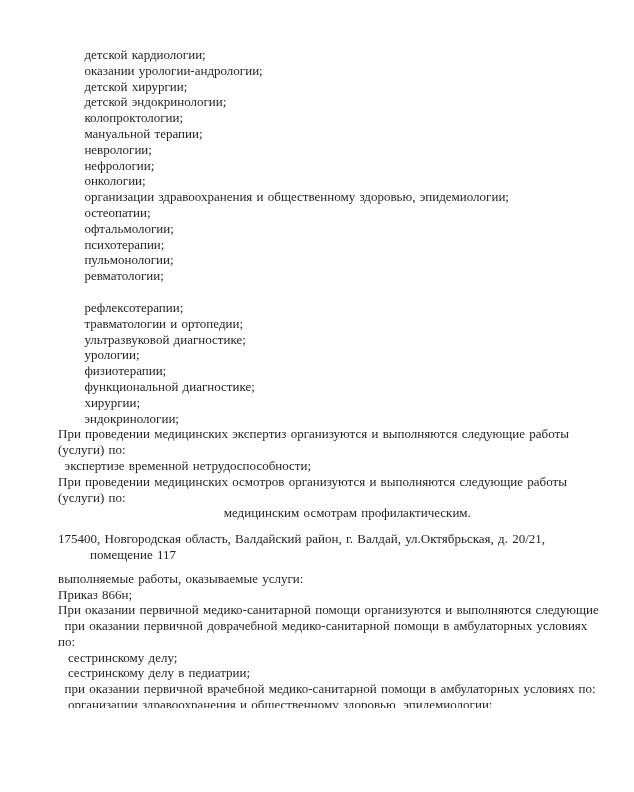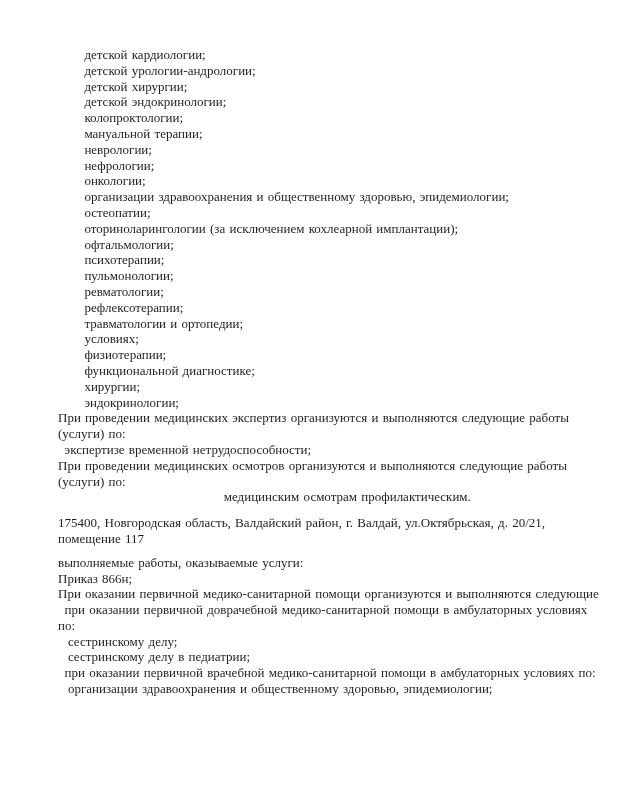--- a/index.html
+++ b/index.html
@@ -33,51 +33,51 @@
     min-height: 0;
     height: 10px;
   }
 </style>
 </head>
 <body>
 
 <div class="page">
   <div class="doc-text" id="doc-lines" style="color: rgb(31, 31, 31);">
       <div class="doc-line" style="padding-left: 26.4px;">детской кардиологии;</div>
-      <div class="doc-line" style="padding-left: 26.4px;">детской урологии-андрологии;</div>
+      <div class="doc-line" style="padding-left: 26.4px;">оказании урологии-андрологии;</div>
       <div class="doc-line" style="padding-left: 26.4px;">детской хирургии;</div>
       <div class="doc-line" style="padding-left: 26.4px;">детской эндокринологии;</div>
       <div class="doc-line" style="padding-left: 26.4px;">колопроктологии;</div>
       <div class="doc-line" style="padding-left: 26.4px;">мануальной терапии;</div>
       <div class="doc-line" style="padding-left: 26.4px;">неврологии;</div>
       <div class="doc-line" style="padding-left: 26.4px;">нефрологии;</div>
       <div class="doc-line" style="padding-left: 26.4px;">онкологии;</div>
       <div class="doc-line" style="padding-left: 26.4px;">организации здравоохранения и общественному здоровью, эпидемиологии;</div>
       <div class="doc-line" style="padding-left: 26.4px;">остеопатии;</div>
-      <div class="doc-line" style="padding-left: 26.4px;">оториноларингологии (за исключением кохлеарной имплантации);</div>
       <div class="doc-line" style="padding-left: 26.4px;">офтальмологии;</div>
       <div class="doc-line" style="padding-left: 26.4px;">психотерапии;</div>
       <div class="doc-line" style="padding-left: 26.4px;">пульмонологии;</div>
       <div class="doc-line" style="padding-left: 26.4px;">ревматологии;</div>
-      <div class="doc-line" style="padding-left: 26.4px;">рефлексотерапии;</div>
+      <div class="doc-line" style="padding-left: 26.4px; margin-top: 16px;">рефлексотерапии;</div>
       <div class="doc-line" style="padding-left: 26.4px;">травматологии и ортопедии;</div>
-      <div class="doc-line" style="padding-left: 26.4px;">условиях;</div>
+      <div class="doc-line" style="padding-left: 26.4px;">ультразвуковой диагностике;</div>
+      <div class="doc-line" style="padding-left: 26.4px;">урологии;</div>
       <div class="doc-line" style="padding-left: 26.4px;">физиотерапии;</div>
       <div class="doc-line" style="padding-left: 26.4px;">функциональной диагностике;</div>
       <div class="doc-line" style="padding-left: 26.4px;">хирургии;</div>
       <div class="doc-line" style="padding-left: 26.4px;">эндокринологии;</div>
       <div class="doc-line" style="padding-left: 0px;">При проведении медицинских экспертиз организуются и выполняются следующие работы</div>
       <div class="doc-line" style="padding-left: 0px;">(услуги) по:</div>
       <div class="doc-line" style="padding-left: 6.6px;">экспертизе временной нетрудоспособности;</div>
       <div class="doc-line" style="padding-left: 0px;">При проведении медицинских осмотров организуются и выполняются следующие работы</div>
       <div class="doc-line" style="padding-left: 0px;">(услуги) по:</div>
       <div class="doc-line" style="padding-left: 6.6px; text-align: center;">медицинским осмотрам профилактическим.</div>
       <div class="doc-line blank" style="padding-left: 0px;"></div>
       <div class="doc-line" style="padding-left: 0px;">175400, Новгородская область, Валдайский район, г. Валдай, ул.Октябрьская, д. 20/21,</div>
-      <div class="doc-line" style="padding-left: 0px;">помещение 117</div>
+      <div class="doc-line" style="padding-left: 0px; margin-left: 32px;">помещение 117</div>
       <div class="doc-line" style="padding-left: 0px; margin-top: 8px;">выполняемые работы, оказываемые услуги:</div>
       <div class="doc-line" style="padding-left: 0px;">Приказ 866н;</div>
       <div class="doc-line" style="padding-left: 0px;">При оказании первичной медико-санитарной помощи организуются и выполняются следующие</div>
       <div class="doc-line" style="padding-left: 6.6px;">при оказании первичной доврачебной медико-санитарной помощи в амбулаторных условиях</div>
       <div class="doc-line" style="padding-left: 0px;">по:</div>
       <div class="doc-line" style="padding-left: 9.9px;">сестринскому делу;</div>
       <div class="doc-line" style="padding-left: 9.9px;">сестринскому делу в педиатрии;</div>
       <div class="doc-line" style="padding-left: 6.6px;">при оказании первичной врачебной медико-санитарной помощи в амбулаторных условиях по:</div>
       <div class="doc-line" style="padding-left: 9.9px;">организации здравоохранения и общественному здоровью, эпидемиологии;</div>
     </div>

